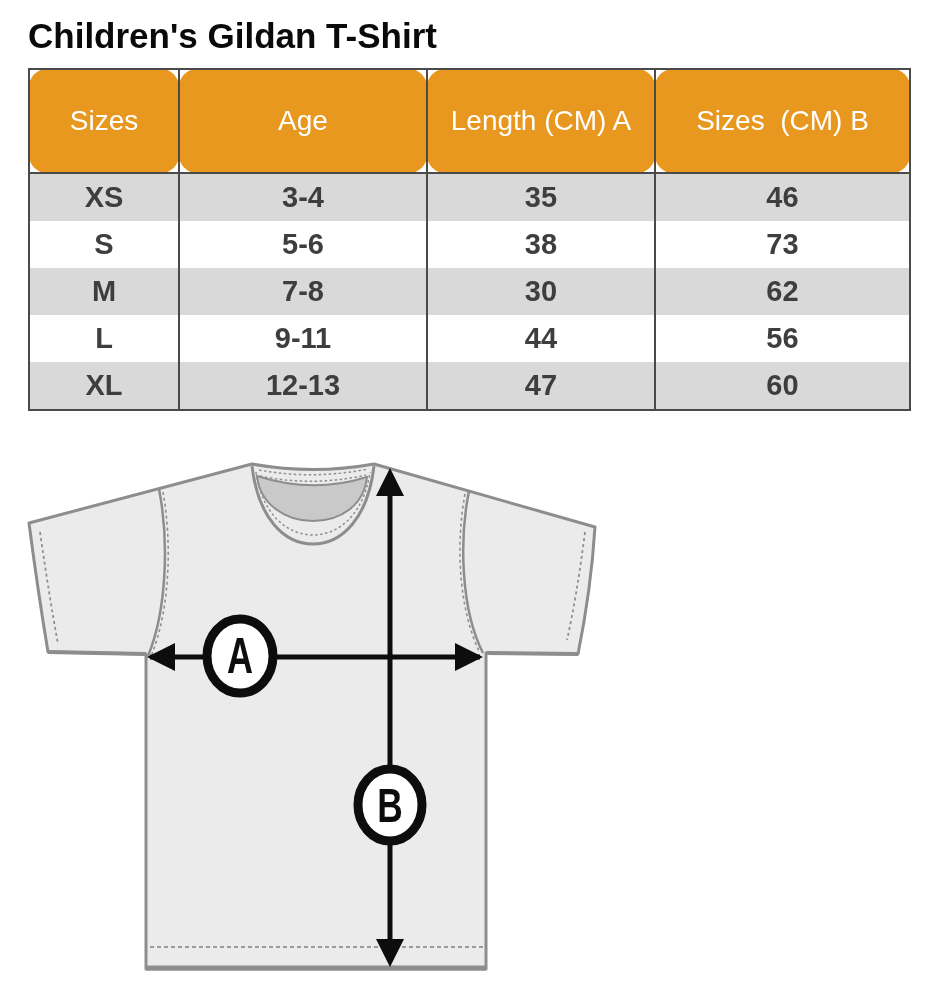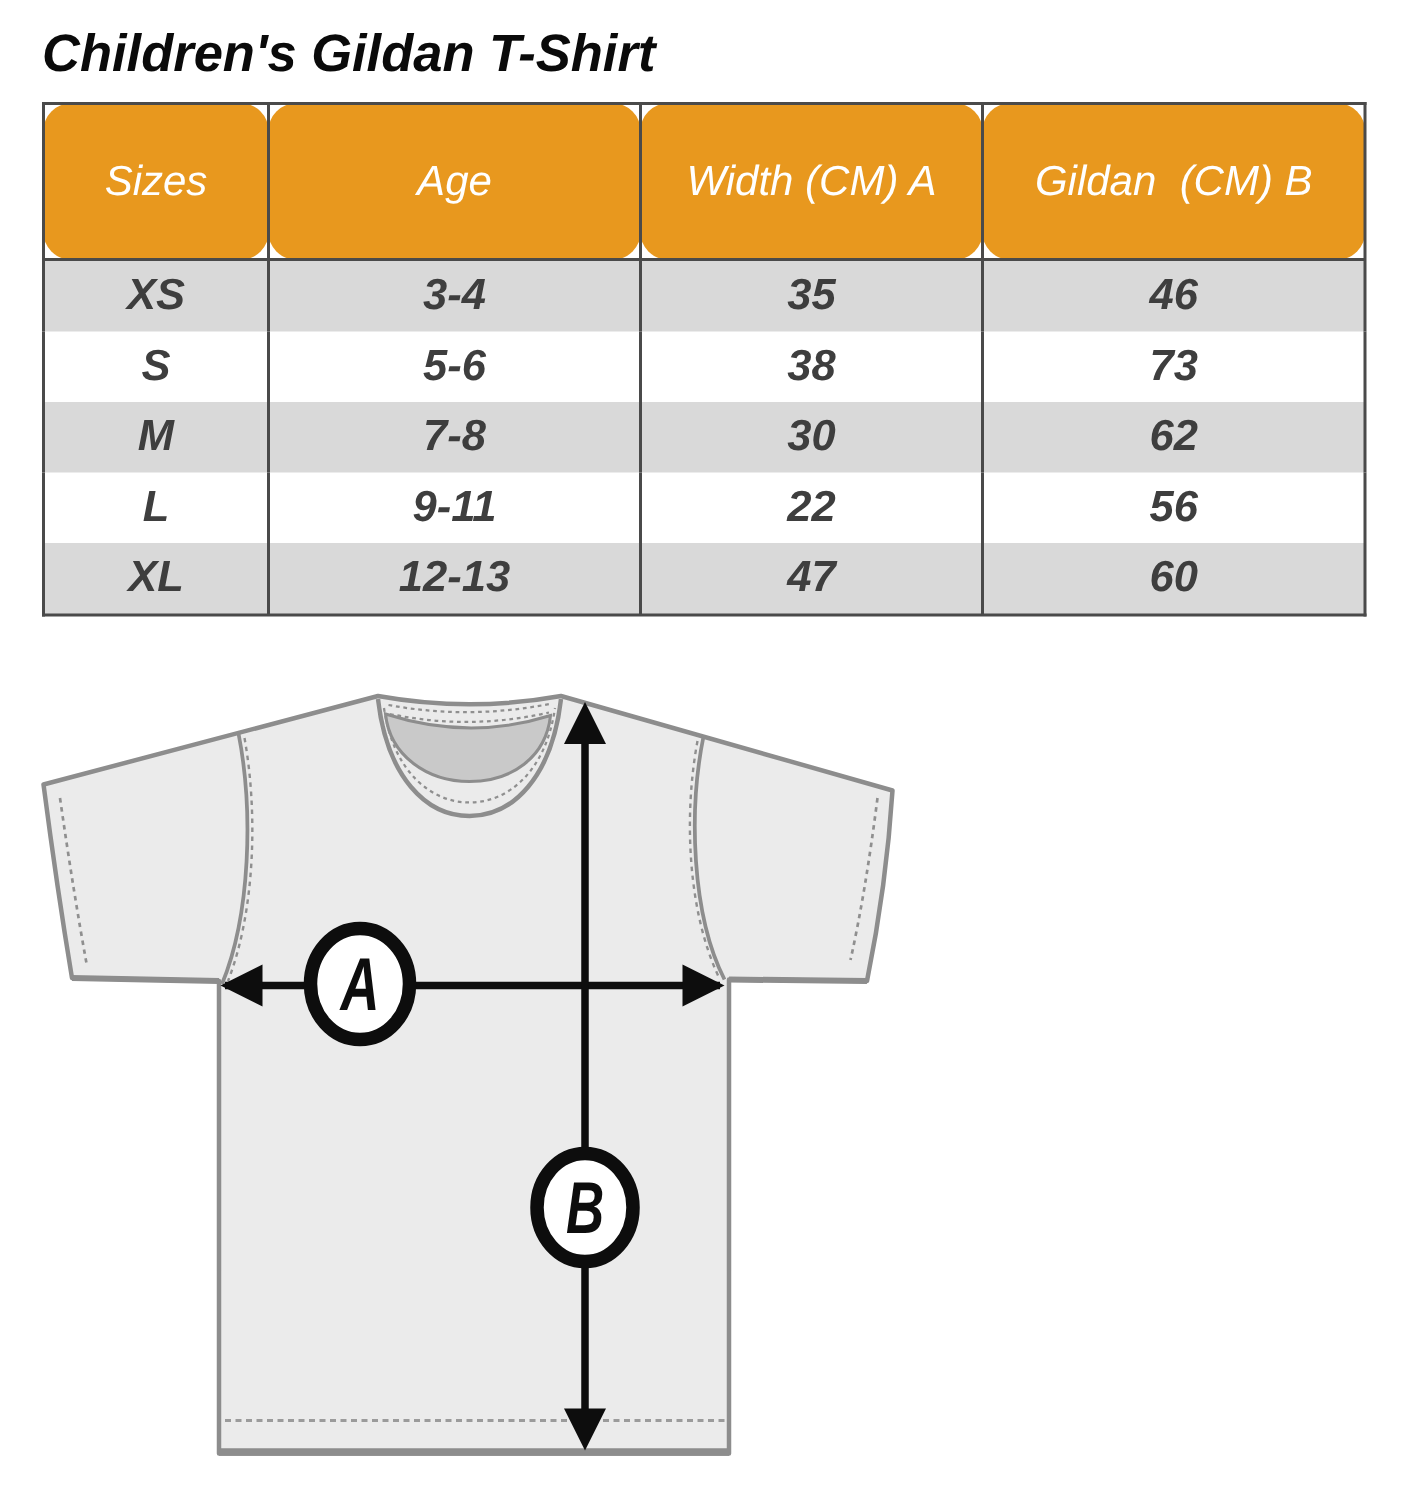--- a/index.html
+++ b/index.html
@@ -1,19 +1,18 @@
 <!DOCTYPE html>
 <html><head>
 <meta charset="utf-8">
 <style>
   html,body{margin:0;padding:0;background:#ffffff;}
   .canvas{
     position:relative;width:940px;height:1007px;background:#ffffff;overflow:hidden;
     font-family:"Liberation Sans",sans-serif;
-    font-style:italic;
   }
   .page-title{
     position:absolute;left:28px;top:16px;margin:0;
     font-size:35px;font-weight:700;color:#0a0a0a;letter-spacing:0px;
     font-family:"Liberation Sans",sans-serif;
   }
   table.size-table{
     position:absolute;left:28px;top:68px;
     border-collapse:collapse;table-layout:fixed;
     border:2px solid #4a4a4a;
@@ -49,22 +48,22 @@
     <colgroup>
       <col style="width:150px">
         <col style="width:248px">
         <col style="width:228px">
         <col style="width:255px">
     </colgroup>
     <thead>
       <tr>
         <th>Sizes</th>
         <th>Age</th>
-        <th>Width (CM) A</th>
-        <th>Gildan  (CM) B</th>
+        <th>Length (CM) A</th>
+        <th>Sizes  (CM) B</th>
       </tr>
     </thead>
     <tbody>
       <tr>
         <td>XS</td>
         <td>3-4</td>
         <td>35</td>
         <td>46</td>
       </tr>
       <tr>
@@ -75,21 +74,21 @@
       </tr>
       <tr>
         <td>M</td>
         <td>7-8</td>
         <td>30</td>
         <td>62</td>
       </tr>
       <tr>
         <td>L</td>
         <td>9-11</td>
-        <td>22</td>
+        <td>44</td>
         <td>56</td>
       </tr>
       <tr>
         <td>XL</td>
         <td>12-13</td>
         <td>47</td>
         <td>60</td>
       </tr>
     </tbody>
   </table>

